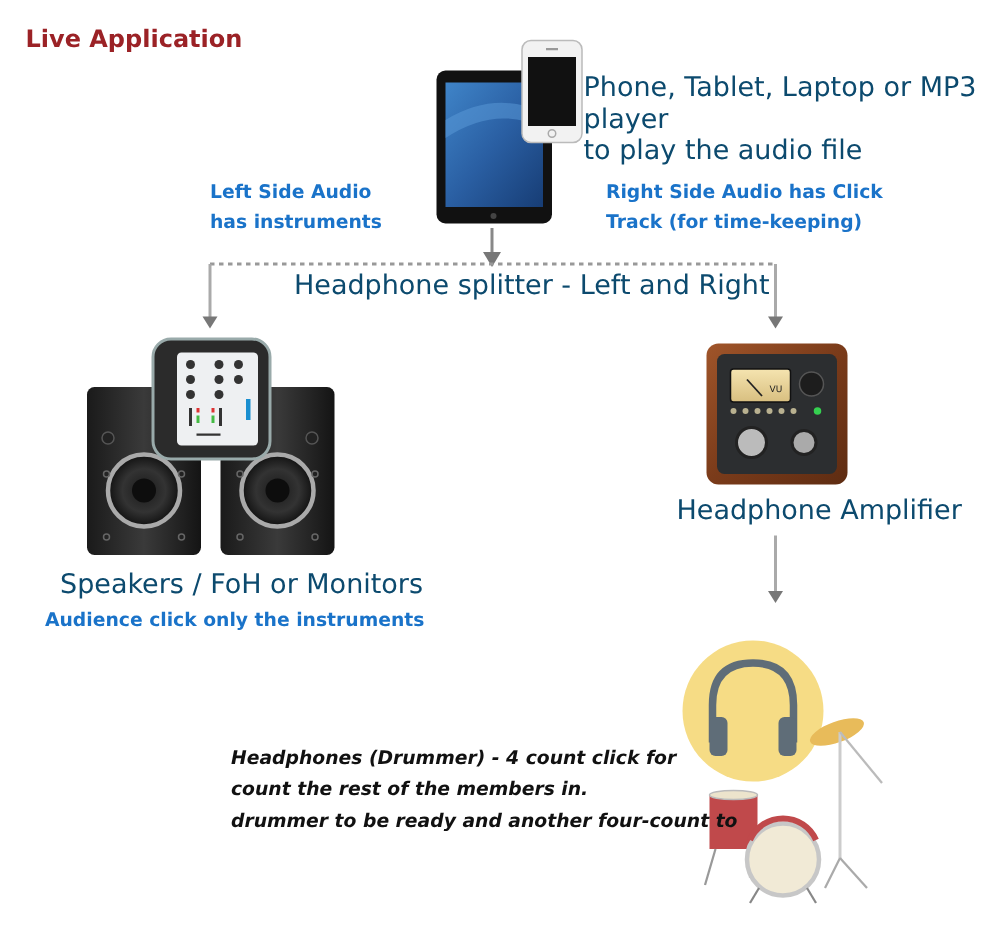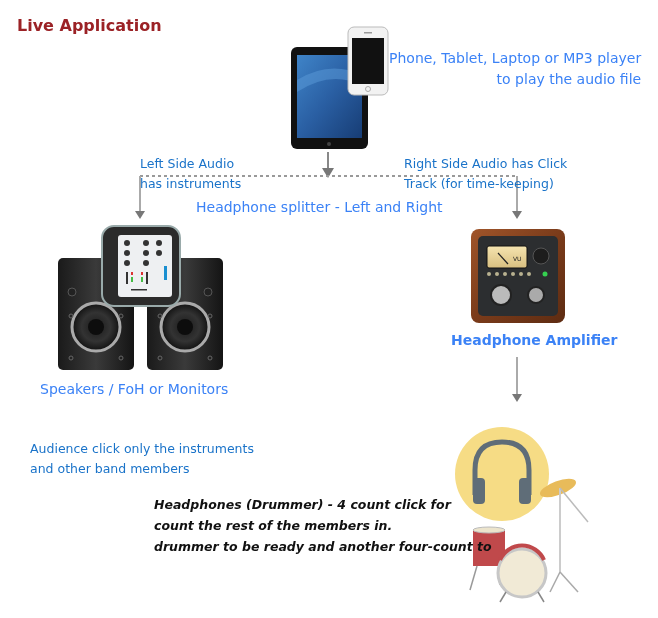--- a/index.html
+++ b/index.html
@@ -1,20 +1,20 @@
 <!DOCTYPE html>
 <html><head>
 <meta charset="utf-8">
 <style>
   html, body { margin:0; padding:0; background:#ffffff; }
   body { width:658px; height:618px; position:relative; overflow:hidden; font-family:"DejaVu Sans", sans-serif; }
   .abs { position:absolute; }
   .title { left:17px; top:14px; color:#9b2226; font-weight:bold; font-size:16px; line-height:24px; font-family:"DejaVu Sans", sans-serif; }
-  .blue { color:#1a73c9; font-weight:normal; font-size:12.5px; line-height:20px;margin-top:36px; }
-  .plain { color:#3b82f6; font-size:14px; line-height:21px;text-align:right; }
+  .blue { color:#1a73c9; font-weight:bold; font-size:12.5px; line-height:20px; }
+  .plain { color:#0c4a6e; font-size:18px; line-height:21px; }
   .italic-note { color:#111; font-weight:bold; font-style:italic; font-size:12.5px; line-height:21px;margin-left:32px; }
   svg { position:absolute; left:0; top:0; }
 </style>
 </head>
 <body>
 
 <div class="abs title">
   <div>Live Application</div>
 </div>
 
@@ -59,21 +59,21 @@
 
 <div class="abs blue" style="left:140px; top:118px;">
   <div>Left Side Audio</div>
   <div>has instruments</div>
 </div>
 <div class="abs blue" style="left:404px; top:118px;">
   <div>Right Side Audio has Click</div>
   <div>Track (for time-keeping)</div>
 </div>
 
-<div class="abs plain" style="left:196px; top:197px;">Headphone splitter - Left and Right</div>
+<div class="abs plain" style="left:196px; top:180px;">Headphone splitter - Left and Right</div>
 
 <svg width="658" height="618">
   <defs>
     <linearGradient id="cab" x1="0" y1="0" x2="1" y2="0">
       <stop offset="0" stop-color="#1a1a1a"></stop>
       <stop offset="0.5" stop-color="#3a3a3a"></stop>
       <stop offset="1" stop-color="#141414"></stop>
     </linearGradient>
     <radialGradient id="cone" cx="0.5" cy="0.5" r="0.5">
       <stop offset="0" stop-color="#1a1a1a"></stop>
@@ -121,21 +121,20 @@
       <rect x="131" y="277" width="2" height="5" fill="#4b4"></rect>
     <rect x="141" y="272" width="2" height="3" fill="#d33"></rect>
       <rect x="141" y="277" width="2" height="5" fill="#4b4"></rect>
     <rect x="131" y="289" width="16" height="1.5" fill="#333"></rect>
     <rect x="164" y="266" width="3" height="14" fill="#1a8fd0"></rect>
   </g>
 </svg>
 <div class="abs plain" style="left:40px; top:379px;">Speakers / FoH or Monitors</div>
 <div class="abs blue" style="left:30px; top:403px;">
   <div>Audience click only the instruments</div>
-  <div>and other band members</div>
 </div>
 
 <svg width="658" height="618">
   <defs>
     <linearGradient id="wood" x1="0" y1="0" x2="1" y2="1">
       <stop offset="0" stop-color="#a0552a"></stop>
       <stop offset="0.5" stop-color="#7a3b1a"></stop>
       <stop offset="1" stop-color="#5e2c12"></stop>
     </linearGradient>
     <linearGradient id="vu" x1="0" y1="0" x2="0" y2="1">
@@ -154,21 +153,21 @@
       <circle cx="497" cy="274" r="2"></circle>
       <circle cx="505" cy="274" r="2"></circle>
     <circle cx="513" cy="274" r="2"></circle>
       <circle cx="521" cy="274" r="2"></circle>
       <circle cx="529" cy="274" r="2"></circle>
   </g>
   <circle cx="545" cy="274" r="2.5" fill="#35d050"></circle>
   <circle cx="501" cy="295" r="10" fill="#bbb" stroke="#222" stroke-width="2"></circle>
   <circle cx="536" cy="295" r="8" fill="#aaa" stroke="#222" stroke-width="2"></circle>
 </svg>
-<div class="abs plain" style="left:451px; top:330px;font-weight:bold;">Headphone Amplifier</div>
+<div class="abs plain" style="left:451px; top:330px;">Headphone Amplifier</div>
 
 <svg width="658" height="618">
   <circle cx="502" cy="474" r="47" fill="#f6dc85"></circle>
   <g>
     <path d="M475 495 L475 470 Q475 442 502 442 Q529 442 529 470 L529 495" fill="none" stroke="#5f6d78" stroke-width="5"></path>
     <rect x="473" y="478" width="12" height="26" rx="4" fill="#5f6d78"></rect>
     <rect x="519" y="478" width="12" height="26" rx="4" fill="#5f6d78"></rect>
   </g>
   <g>
     <ellipse cx="558" cy="488" rx="19" ry="7" fill="#e8bb5a" transform="rotate(-20 558 488)"></ellipse>

